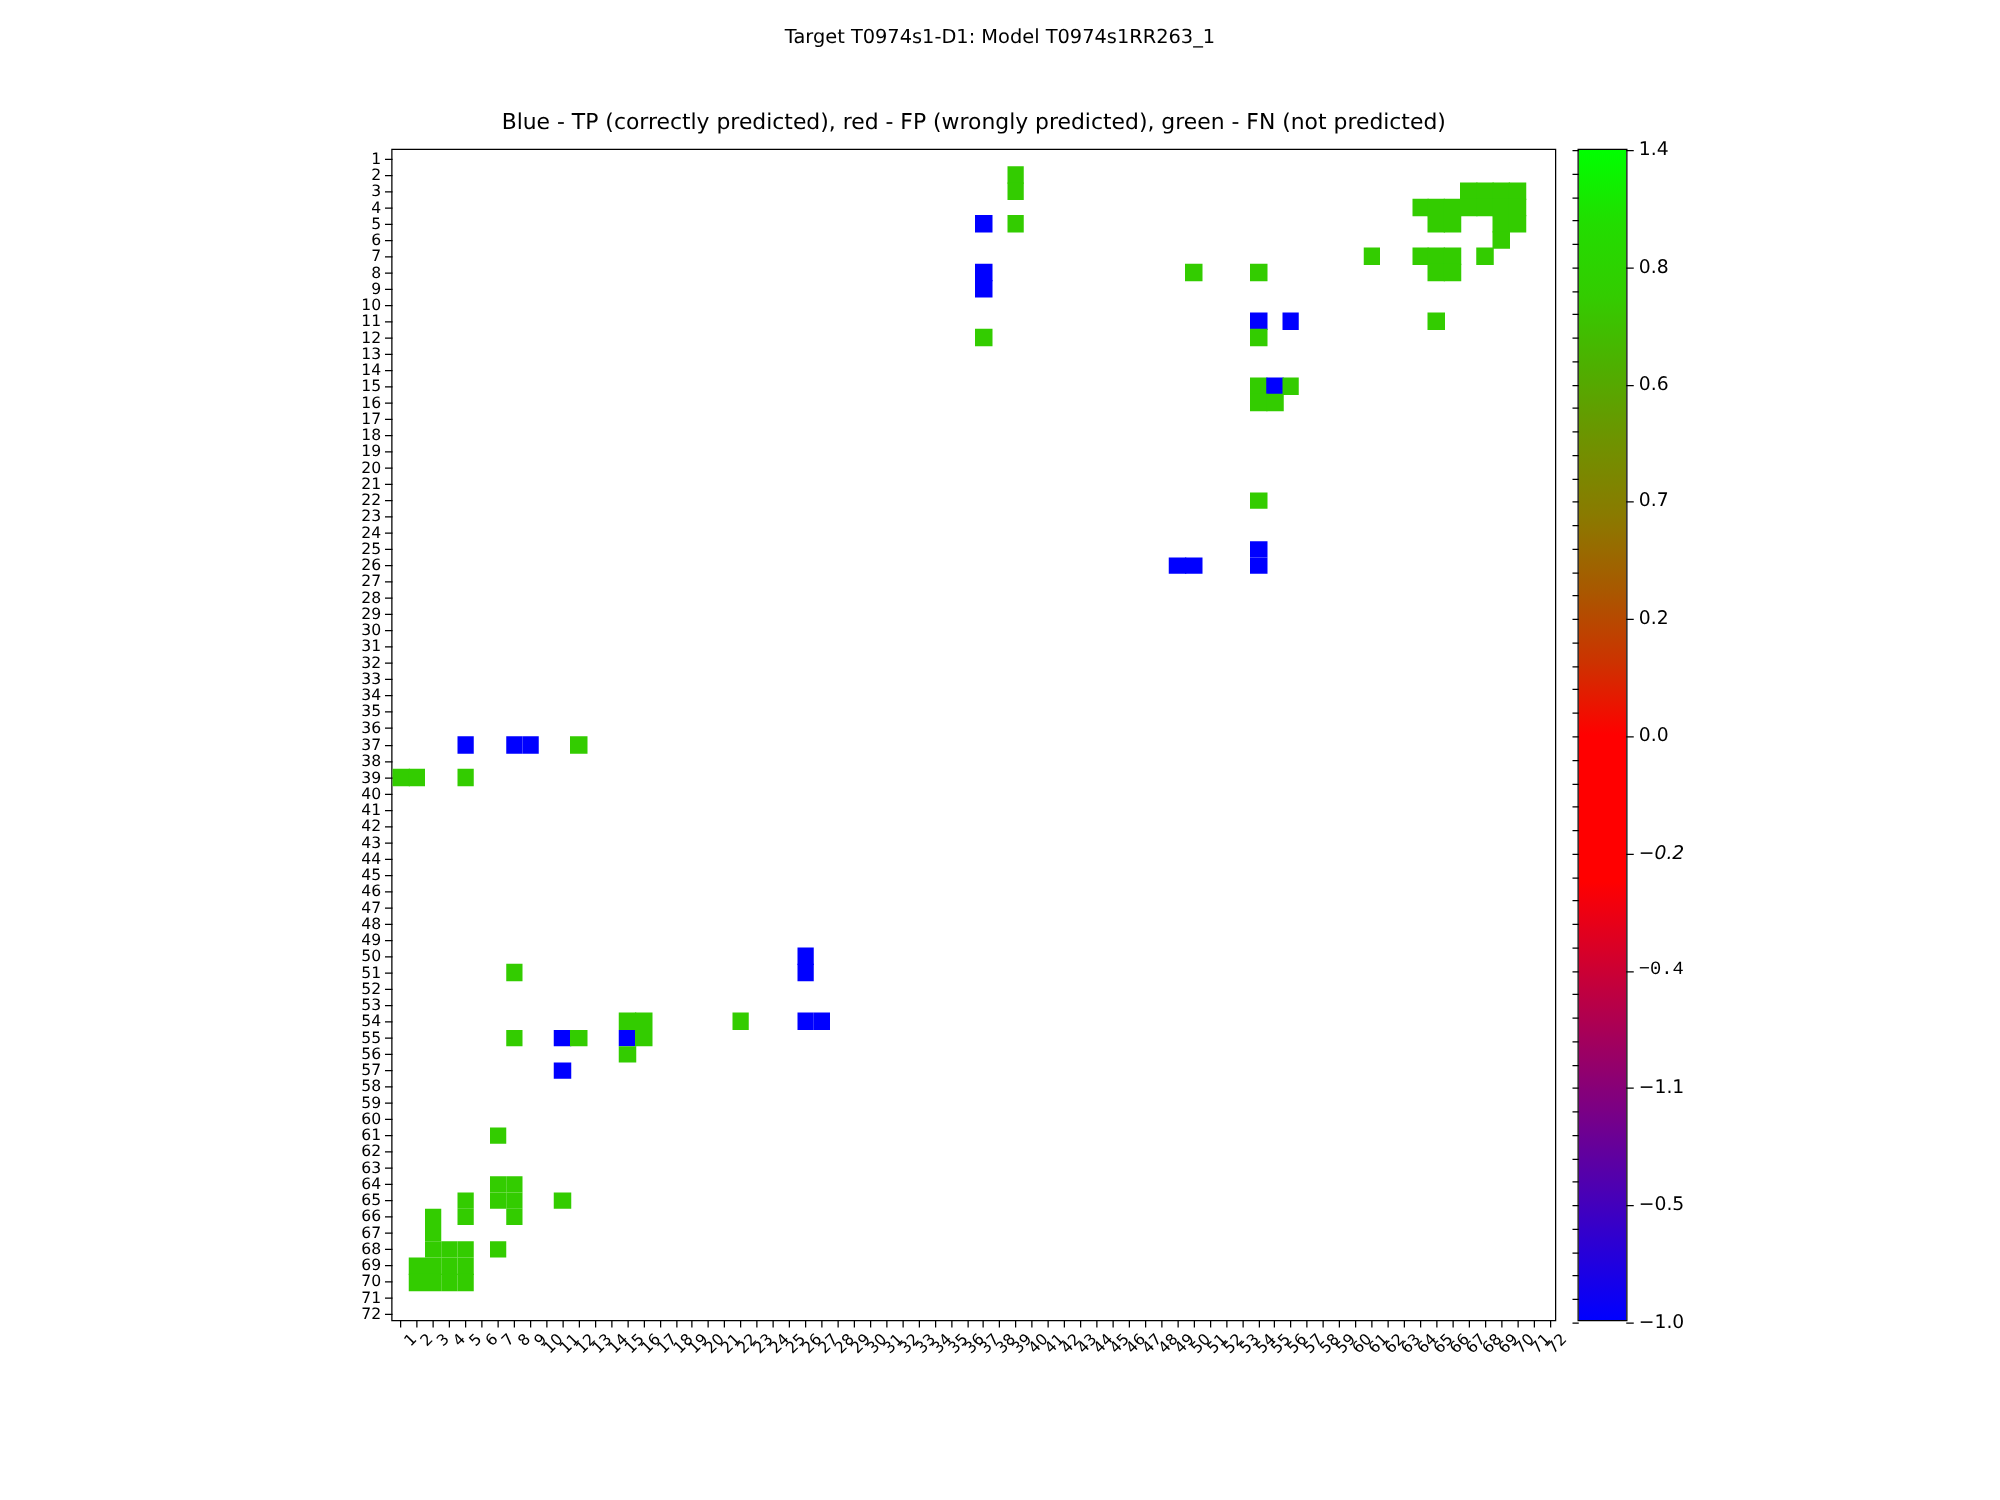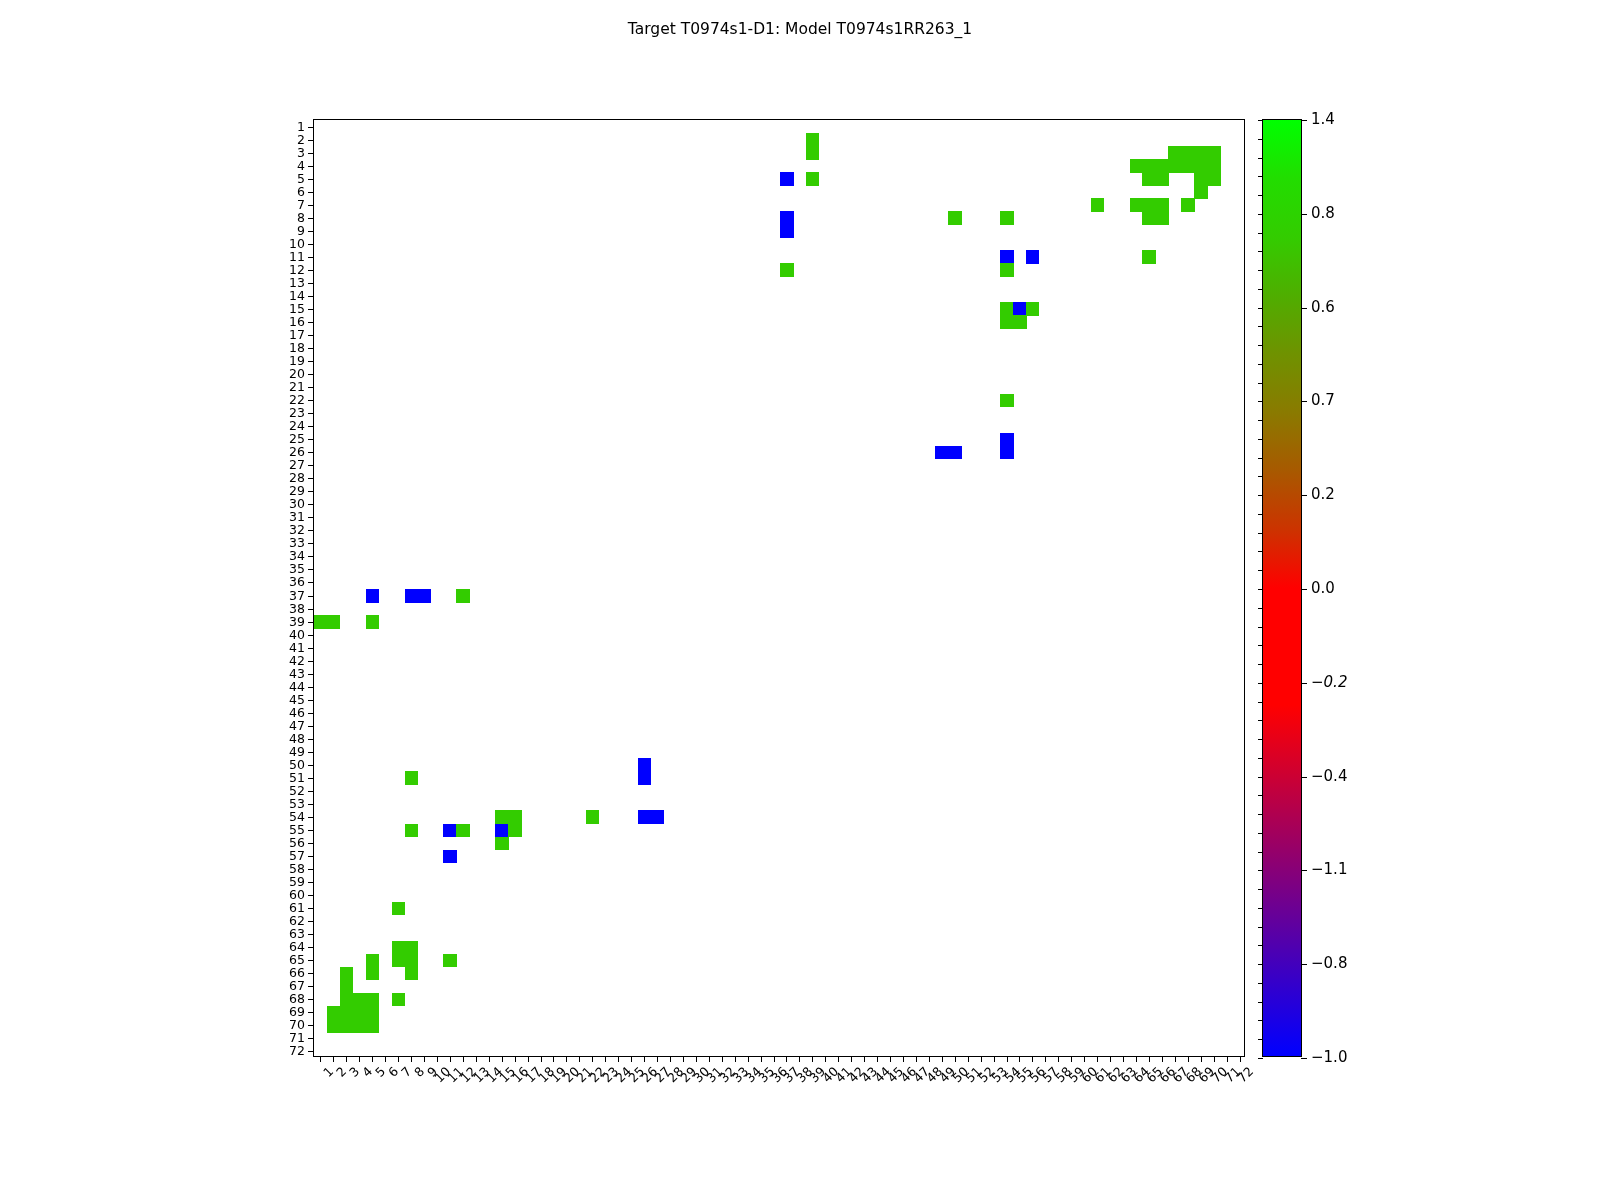--- a/index.html
+++ b/index.html
@@ -39,20 +39,21 @@
 </style>
 </head>
 <body>
 
 <div id="figure">
 
   <div class="title-block">
     <div class="title-line">Target T0974s1-D1: Model T0974s1RR263_1</div>
   </div>
 
+  <div class="axes-title">Blue - TP (correctly predicted), red - FP (wrongly predicted), green - FN (not predicted)</div>
 
   <div id="axes">
     <div id="cells">
         <div class="cell" style="left: 491.889px; top: 13.0278px; width: 13.5444px; height: 13.6278px; background: rgb(51, 204, 0);"></div>
         <div class="cell" style="left: 491.889px; top: 26.0556px; width: 13.5444px; height: 13.6278px; background: rgb(51, 204, 0);"></div>
         <div class="cell" style="left: 854.333px; top: 26.0556px; width: 13.5444px; height: 13.6278px; background: rgb(51, 204, 0);"></div>
         <div class="cell" style="left: 867.278px; top: 26.0556px; width: 13.5444px; height: 13.6278px; background: rgb(51, 204, 0);"></div>
         <div class="cell" style="left: 880.222px; top: 26.0556px; width: 13.5444px; height: 13.6278px; background: rgb(51, 204, 0);"></div>
         <div class="cell" style="left: 893.167px; top: 26.0556px; width: 13.5444px; height: 13.6278px; background: rgb(51, 204, 0);"></div>
         <div class="cell" style="left: 815.5px; top: 39.0833px; width: 13.5444px; height: 13.6278px; background: rgb(51, 204, 0);"></div>
@@ -440,25 +441,25 @@
       <div class="cbtick-lbl" style="top: 179.6px;">0.6</div>
       <div class="cbtick" style="top: 281.4px;"></div>
       <div class="cbtick-lbl" style="top: 273.4px;">0.7</div>
       <div class="cbtick" style="top: 375.2px;"></div>
       <div class="cbtick-lbl" style="top: 367.2px;">0.2</div>
       <div class="cbtick" style="top: 469px;"></div>
       <div class="cbtick-lbl" style="top: 461px;">0.0</div>
       <div class="cbtick" style="top: 562.8px;"></div>
       <div class="cbtick-lbl" style="top: 554.8px; font-style: italic;">−0.2</div>
       <div class="cbtick" style="top: 656.6px;"></div>
-      <div class="cbtick-lbl" style="top: 648.6px;">−0.4</div>
+      <div class="cbtick-lbl" style="top: 648.6px; font-family: Liberation Mono, monospace;">−0.4</div>
       <div class="cbtick" style="top: 750.4px;"></div>
       <div class="cbtick-lbl" style="top: 742.4px;">−1.1</div>
       <div class="cbtick" style="top: 844.2px;"></div>
-      <div class="cbtick-lbl" style="top: 836.2px;">−0.8</div>
+      <div class="cbtick-lbl" style="top: 836.2px;">−0.5</div>
       <div class="cbtick" style="top: 938px;"></div>
       <div class="cbtick-lbl" style="top: 930px;">−1.0</div>
       <div class="cbtick-minor" style="top: 0px;"></div>
       <div class="cbtick-minor" style="top: 18.76px;"></div>
       <div class="cbtick-minor" style="top: 37.52px;"></div>
       <div class="cbtick-minor" style="top: 56.28px;"></div>
       <div class="cbtick-minor" style="top: 75.04px;"></div>
       <div class="cbtick-minor" style="top: 93.8px;"></div>
       <div class="cbtick-minor" style="top: 112.56px;"></div>
       <div class="cbtick-minor" style="top: 131.32px;"></div>

